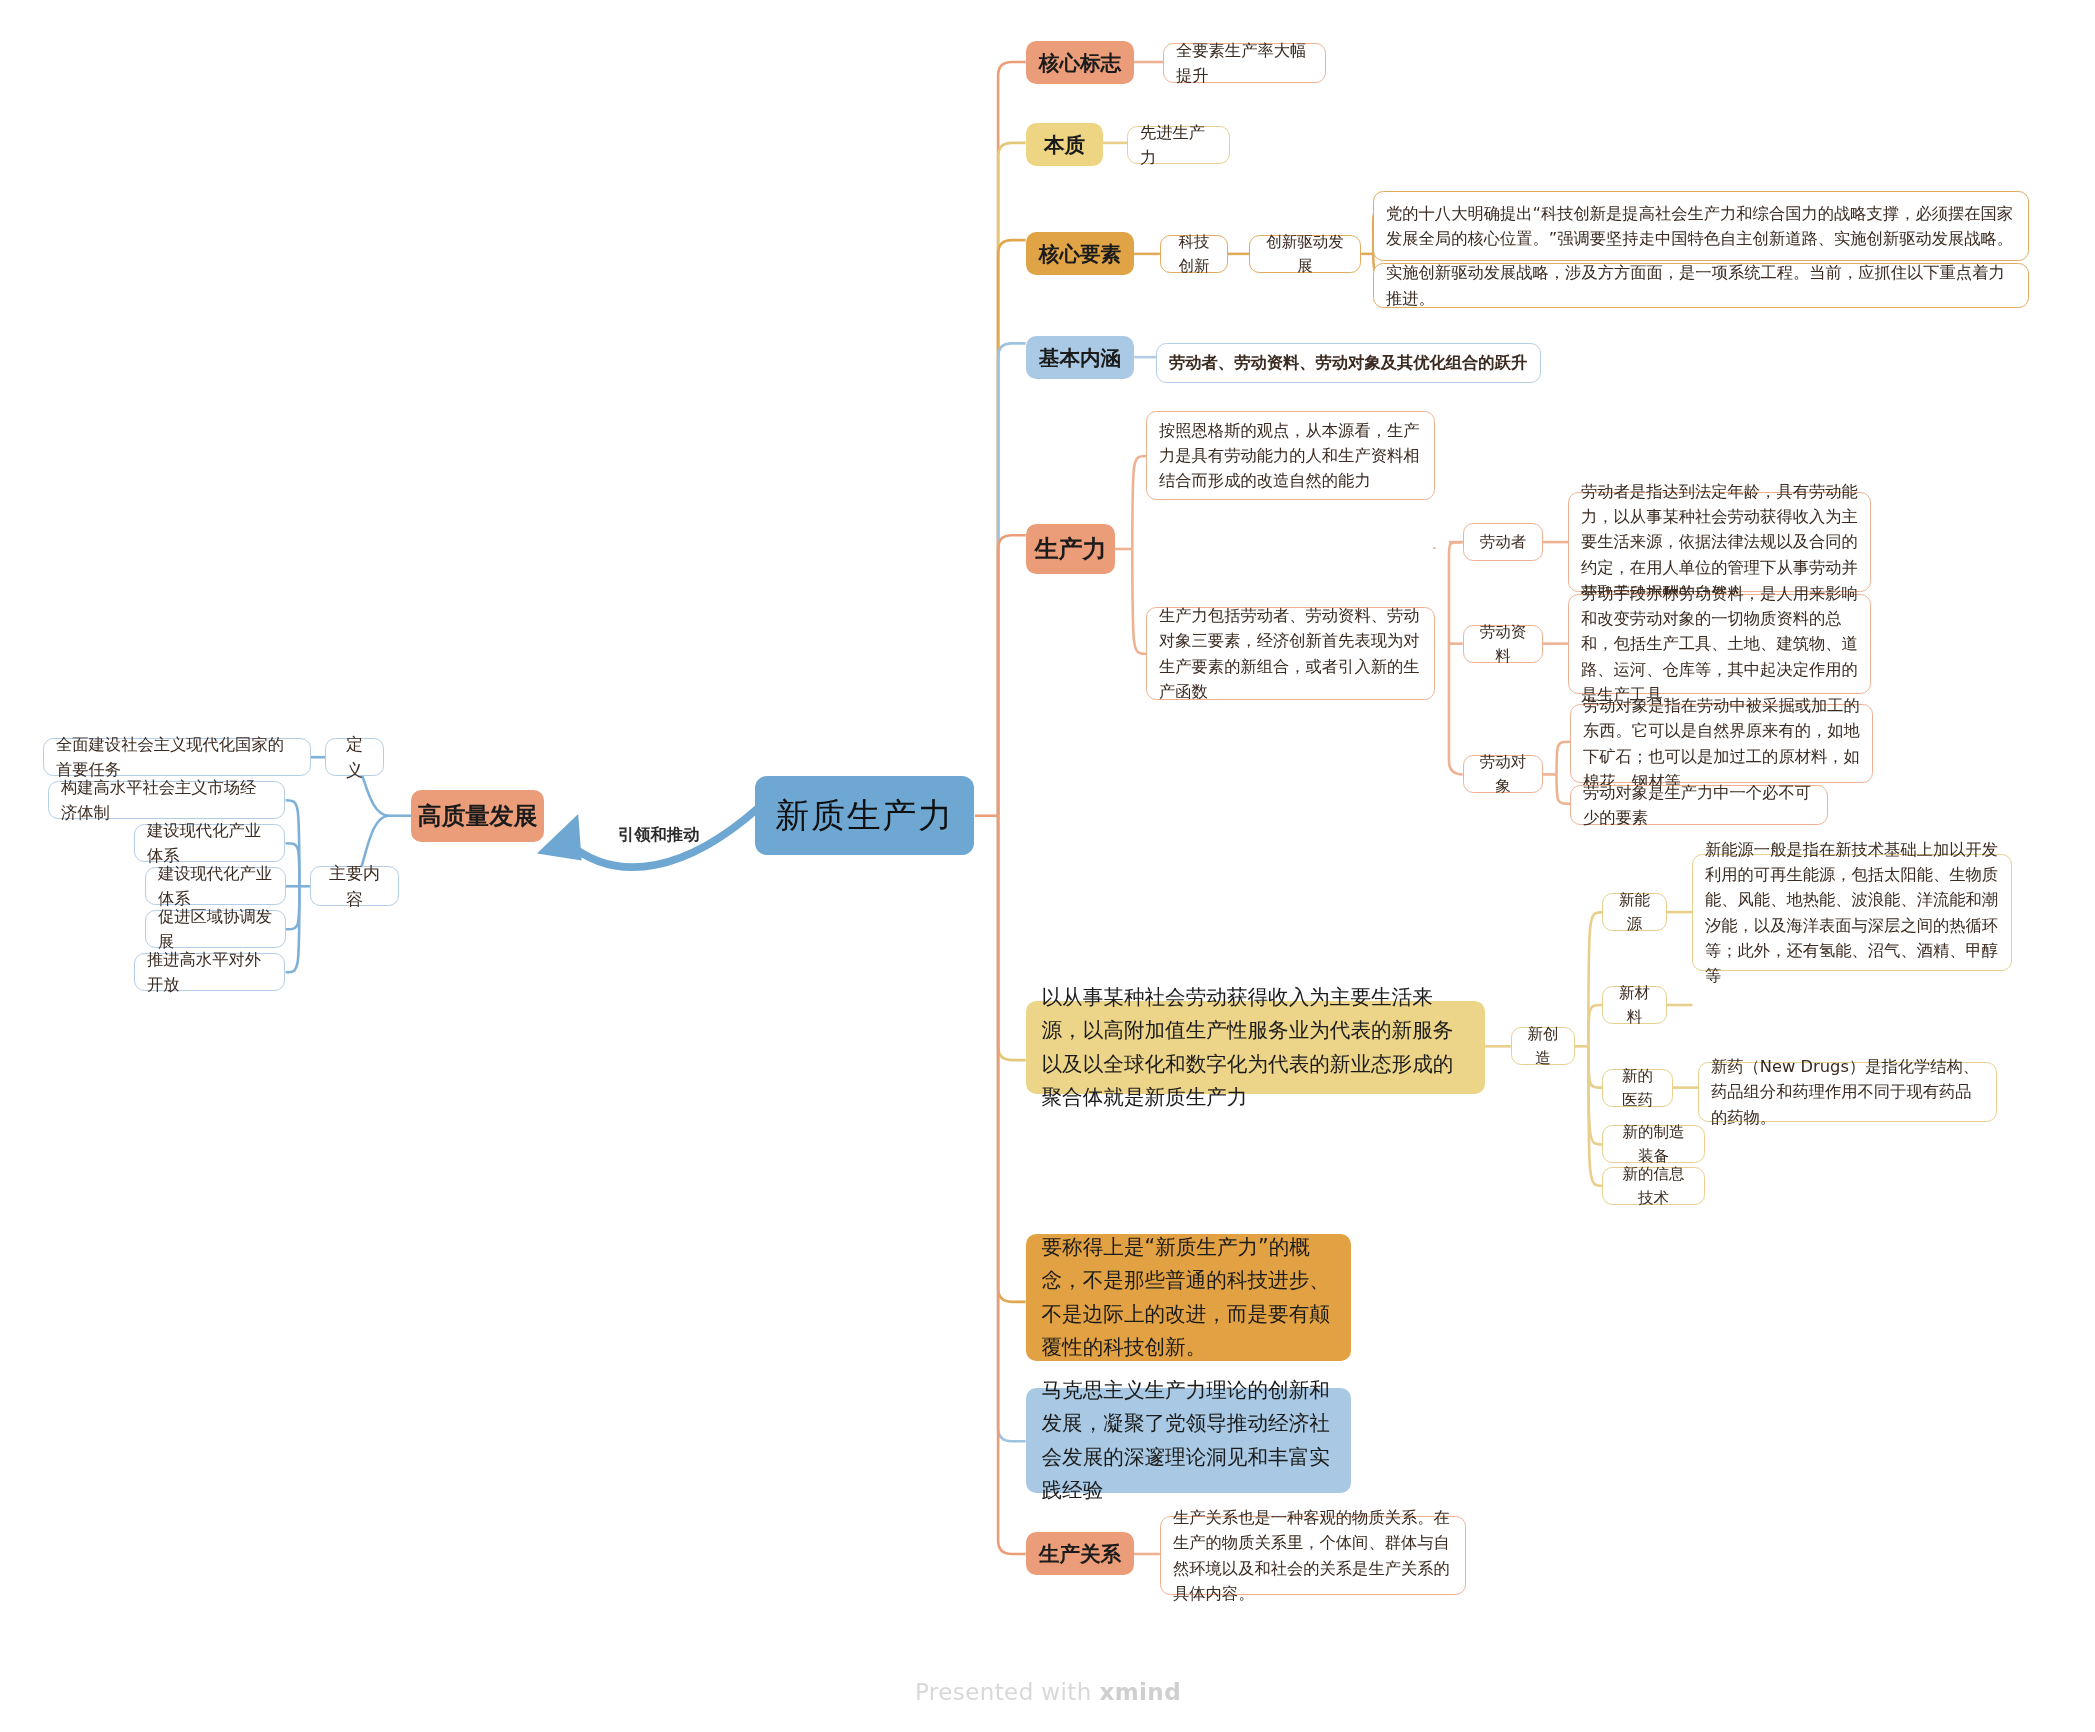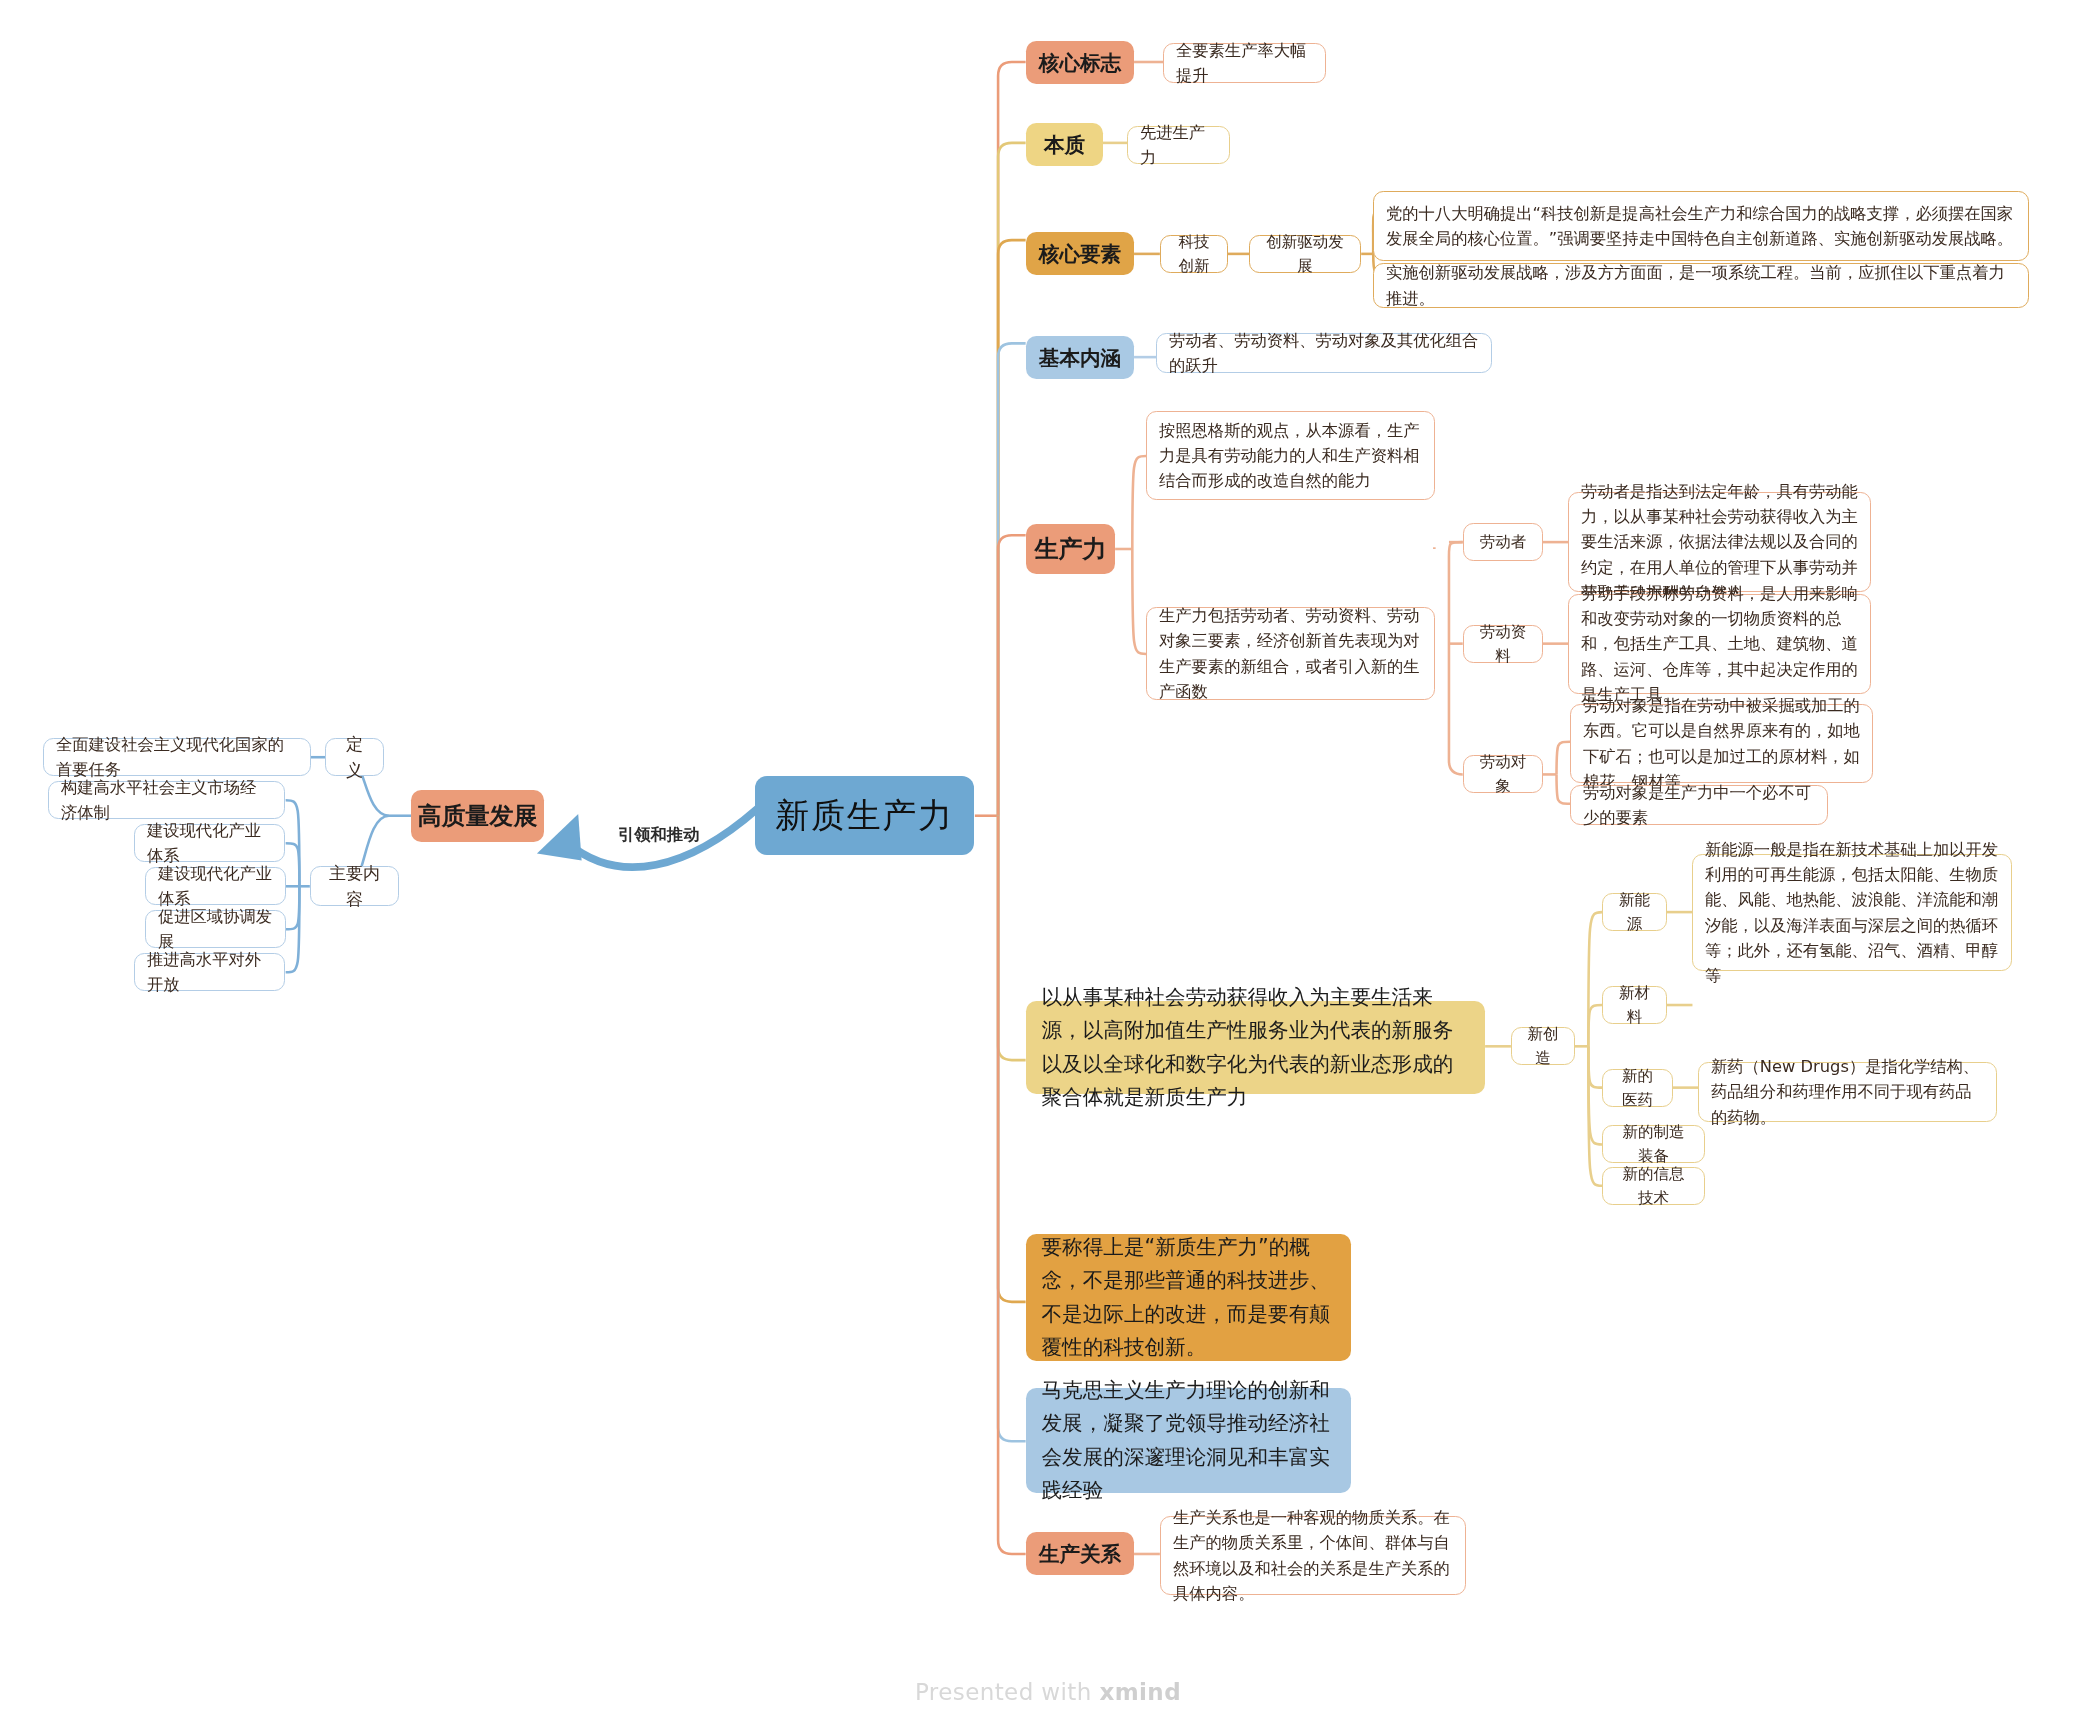--- a/index.html
+++ b/index.html
@@ -208,21 +208,21 @@
   <div class="node box c-orange" style="left:1373px;top:191px;width:656px;height:auto;min-height:62px;align-items:center;">
     <span class="t19">党的十八大明确提出“科技创新是提高社会生产力和综合国力的战略支撑，必须摆在国家发展全局的核心位置。”强调要坚持走中国特色自主创新道路、实施创新驱动发展战略。</span>
   </div>
   <div class="node box c-orange" style="left:1373px;top:263px;width:656px;height:45px;">
     <span class="t19">实施创新驱动发展战略，涉及方方面面，是一项系统工程。当前，应抓住以下重点着力推进。</span>
   </div>
 
   <div class="node chip chip-blue" style="left:1026px;top:336px;width:108px;height:43px;">
     <span class="t24">基本内涵</span>
   </div>
-  <div class="node box c-blue" style="left:1156px;top:333px;width:336px;height:40px;">
+  <div class="node box c-blue" style="left:1156px;top:343px;width:385px;height:40px;font-weight:bold;">
     <span class="t19">劳动者、劳动资料、劳动对象及其优化组合的跃升</span>
   </div>
 
   <div class="node chip chip-salmon" style="left:1026px;top:524px;width:89px;height:50px;">
     <span class="t28">生产力</span>
   </div>
 
   <div class="node box c-salmon" style="left:1146px;top:411px;width:289px;height:89px;">
     <span class="t19">按照恩格斯的观点，从本源看，生产力是具有劳动能力的人和生产资料相结合而形成的改造自然的能力</span>
   </div>

